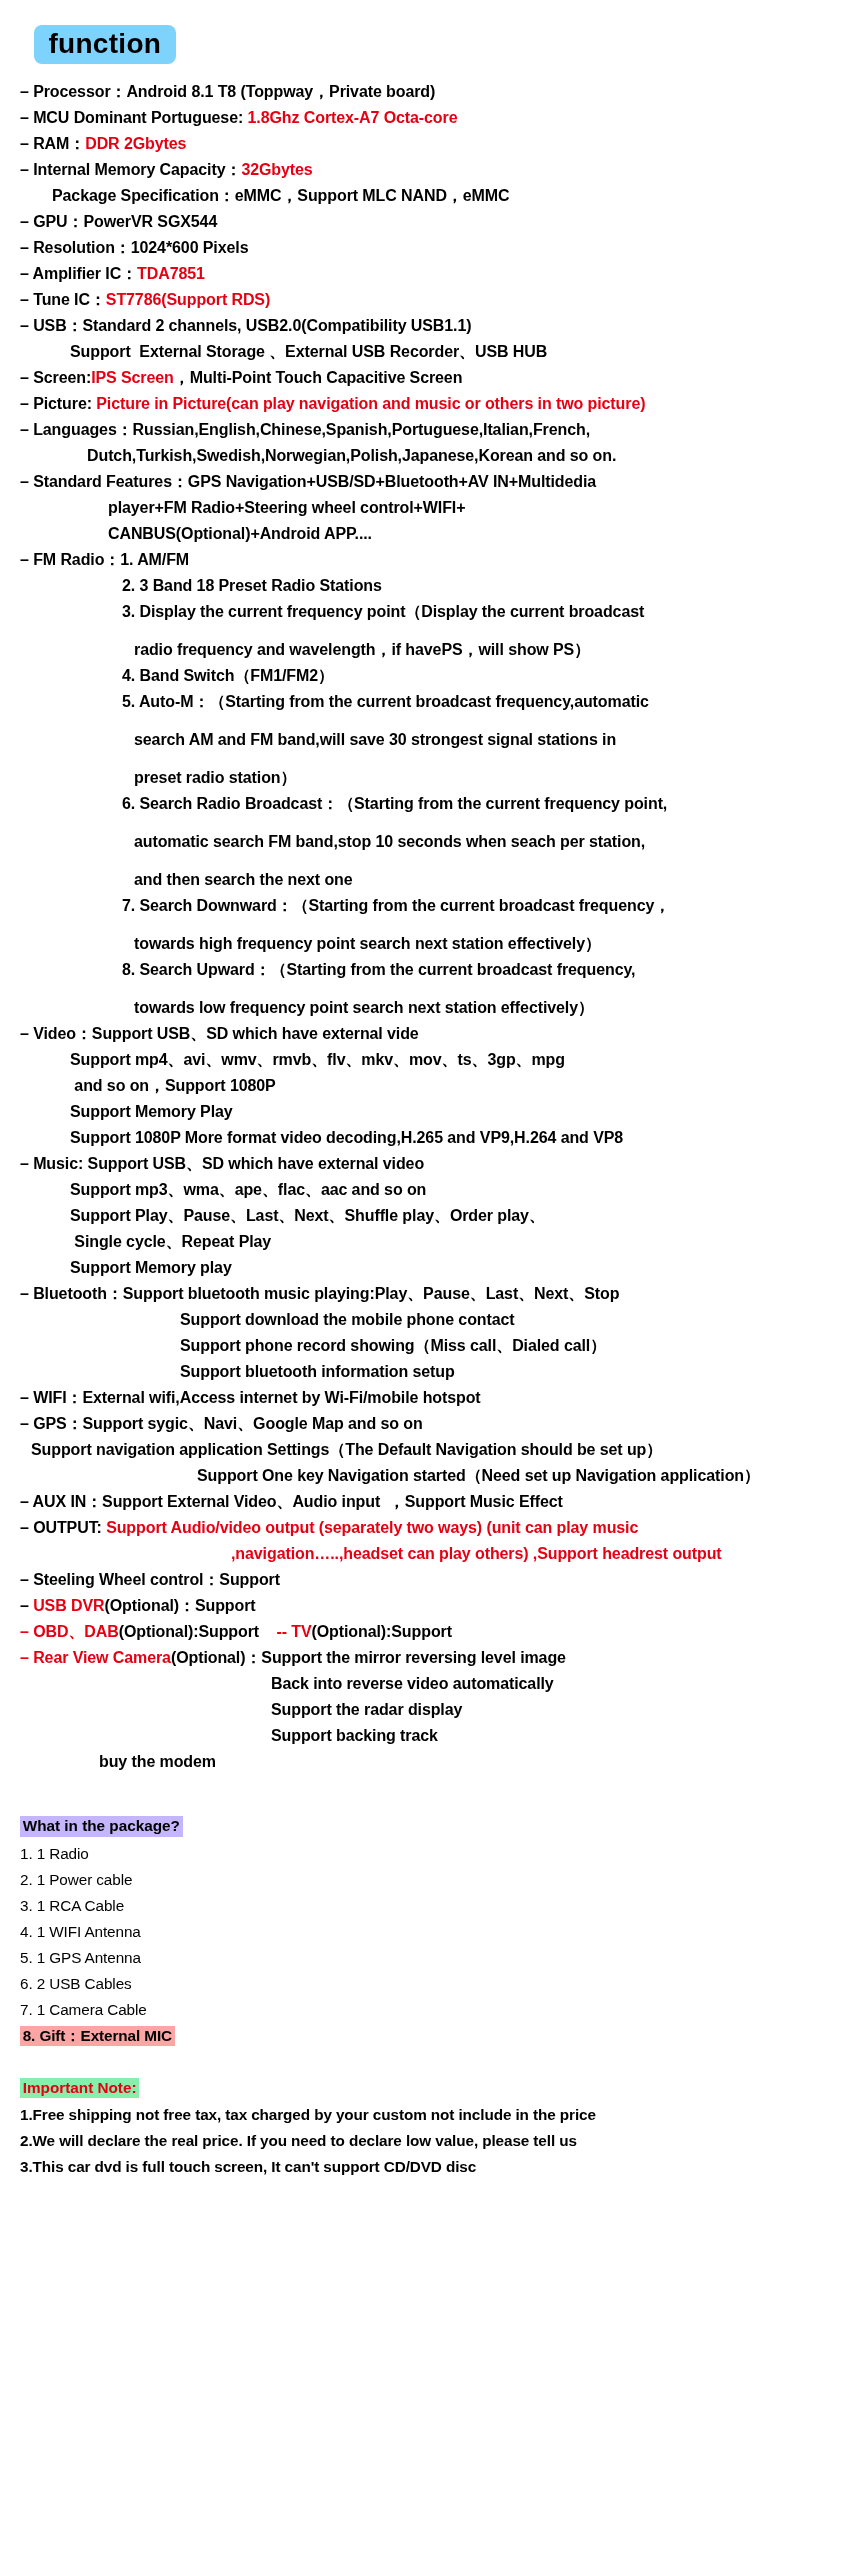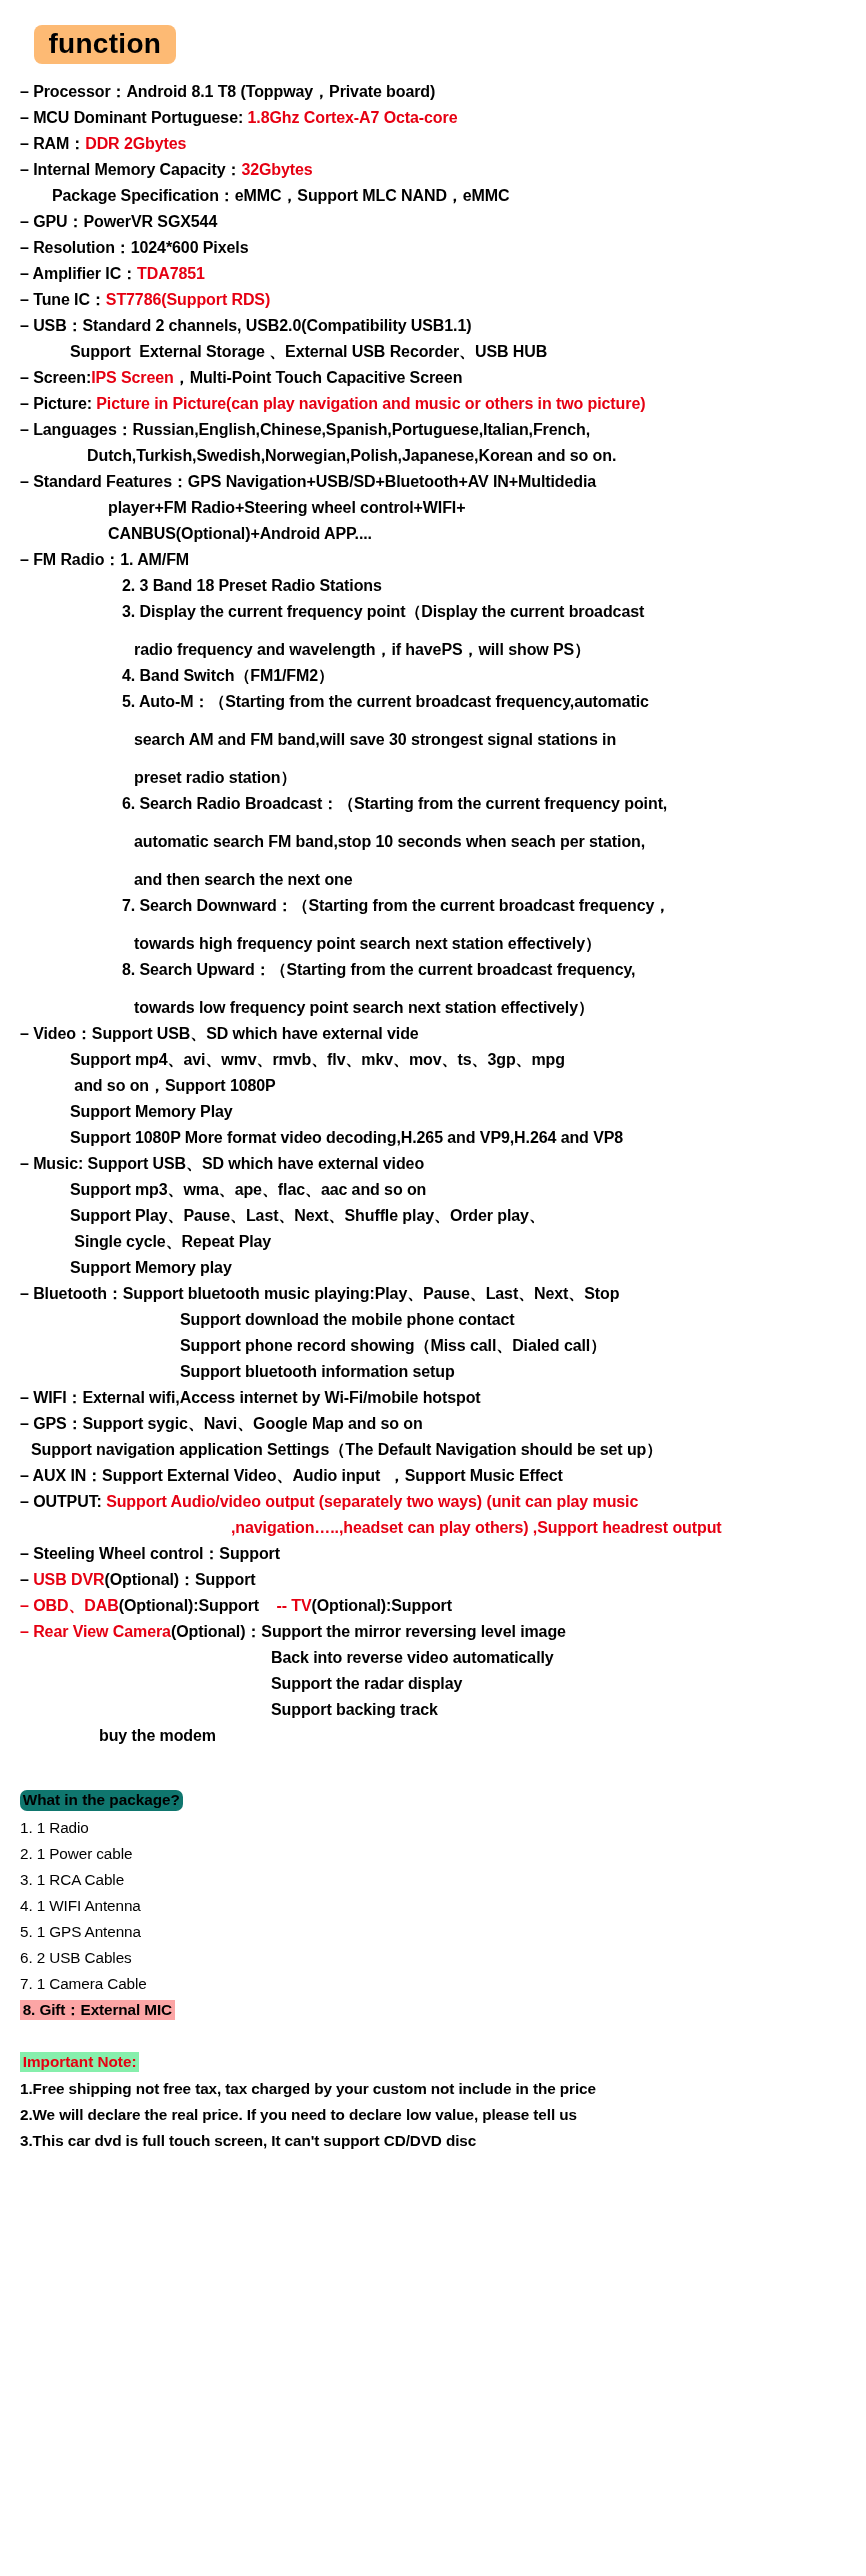--- a/index.html
+++ b/index.html
@@ -21,21 +21,21 @@
     padding: 0;
     box-sizing: border-box;
   }
 
   
   .badge-row {
     padding: 25px 0 0 34px;
   }
   .badge {
     display: inline-block;
-    background: #fdba74;
+    background: #7dd3fc;
     color: #000000;
     font-size: 28px;
     font-weight: bold;
     letter-spacing: 0.3px;
     padding: 3.6px 14.4px 6.3px 14.4px;
     border-radius: 8px;
     line-height: 1.05;
   }
 
   
@@ -66,27 +66,26 @@
   .i15 { padding-left: 31px; }
   .i16 { padding-left: 45px; }
   .i17 { padding-left: 99px; }
 
   .red   { color: #e60012; }
   .black { color: #000000; }
 
   
   .hl {
     display: inline-block;
-    background: #0f766e;
+    background: #c4b5fd;
     color: #000000;
     font-size: 15.3px;
     font-weight: bold;
     padding: 0.9px 2.7px 1.8px 2.7px;
     line-height: 1.15;
-    border-radius: 7px;
   }
   .hl-red {
     display: inline-block;
     background: #86efac;
     color: #e60012;
     font-size: 15.3px;
     font-weight: bold;
     padding: 0.9px 2.7px 1.8px 2.7px;
     line-height: 1.15;
   }
@@ -168,20 +167,21 @@
       <div class="line i2"><span class="black">Support Play、Pause、Last、Next、Shuffle play、Order play、</span></div>
       <div class="line i2"><span class="black"> Single cycle、Repeat Play</span></div>
       <div class="line i2"><span class="black">Support Memory play</span></div>
       <div class="line lvl-dash"><span class="black">– Bluetooth：Support bluetooth music playing:Play、Pause、Last、Next、Stop</span></div>
       <div class="line i9"><span class="black">Support download the mobile phone contact</span></div>
       <div class="line i9"><span class="black">Support phone record showing（Miss call、Dialed call）</span></div>
       <div class="line i9"><span class="black">Support bluetooth information setup</span></div>
       <div class="line lvl-dash"><span class="black">– WIFI：External wifi,Access internet by Wi-Fi/mobile hotspot</span></div>
       <div class="line lvl-dash"><span class="black">– GPS：Support sygic、Navi、Google Map and so on</span></div>
       <div class="line i15"><span class="black">Support navigation application Settings（The Default Navigation should be set up）</span></div>
+      <div class="line i10"><span class="black">Support One key Navigation started（Need set up Navigation application）</span></div>
       <div class="line lvl-dash"><span class="black">– AUX IN：Support External Video、Audio input  ，Support Music Effect</span></div>
       <div class="line lvl-dash"><span class="black">– OUTPUT: </span><span class="red">Support Audio/video output (separately two ways) (unit can play music</span></div>
       <div class="line i11"><span class="red">,navigation…..,headset can play others) ,Support headrest output</span></div>
       <div class="line lvl-dash"><span class="black">– Steeling Wheel control：Support</span></div>
       <div class="line lvl-dash"><span class="black">– </span><span class="red">USB DVR</span><span class="black">(Optional)：Support</span></div>
       <div class="line lvl-dash"><span class="red">– </span><span class="red">OBD、DAB</span><span class="black">(Optional):Support</span><span class="red">    -- </span><span class="red">TV</span><span class="black">(Optional):Support</span></div>
       <div class="line lvl-dash"><span class="red">– </span><span class="red">Rear View Camera</span><span class="black">(Optional)：Support the mirror reversing level image</span></div>
       <div class="line i12"><span class="black">Back into reverse video automatically</span></div>
       <div class="line i12"><span class="black">Support the radar display</span></div>
       <div class="line i12"><span class="black">Support backing track</span></div>

